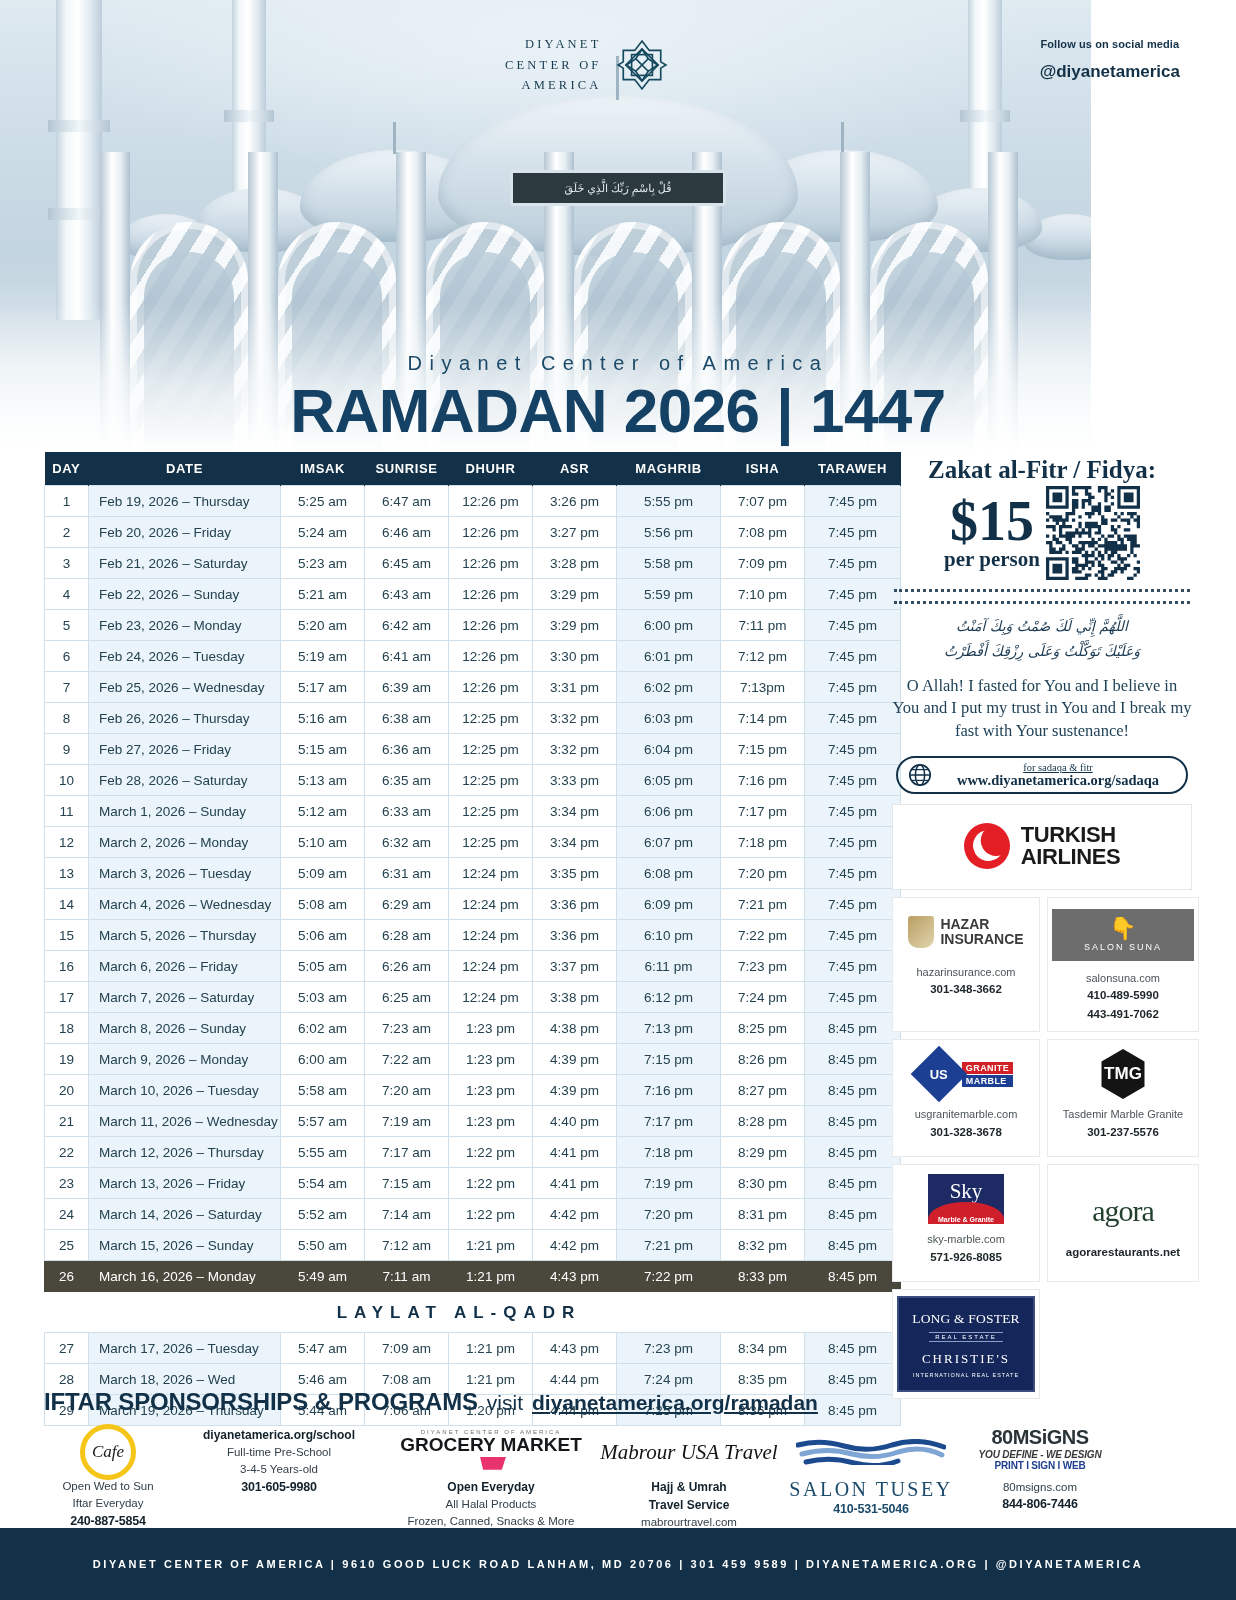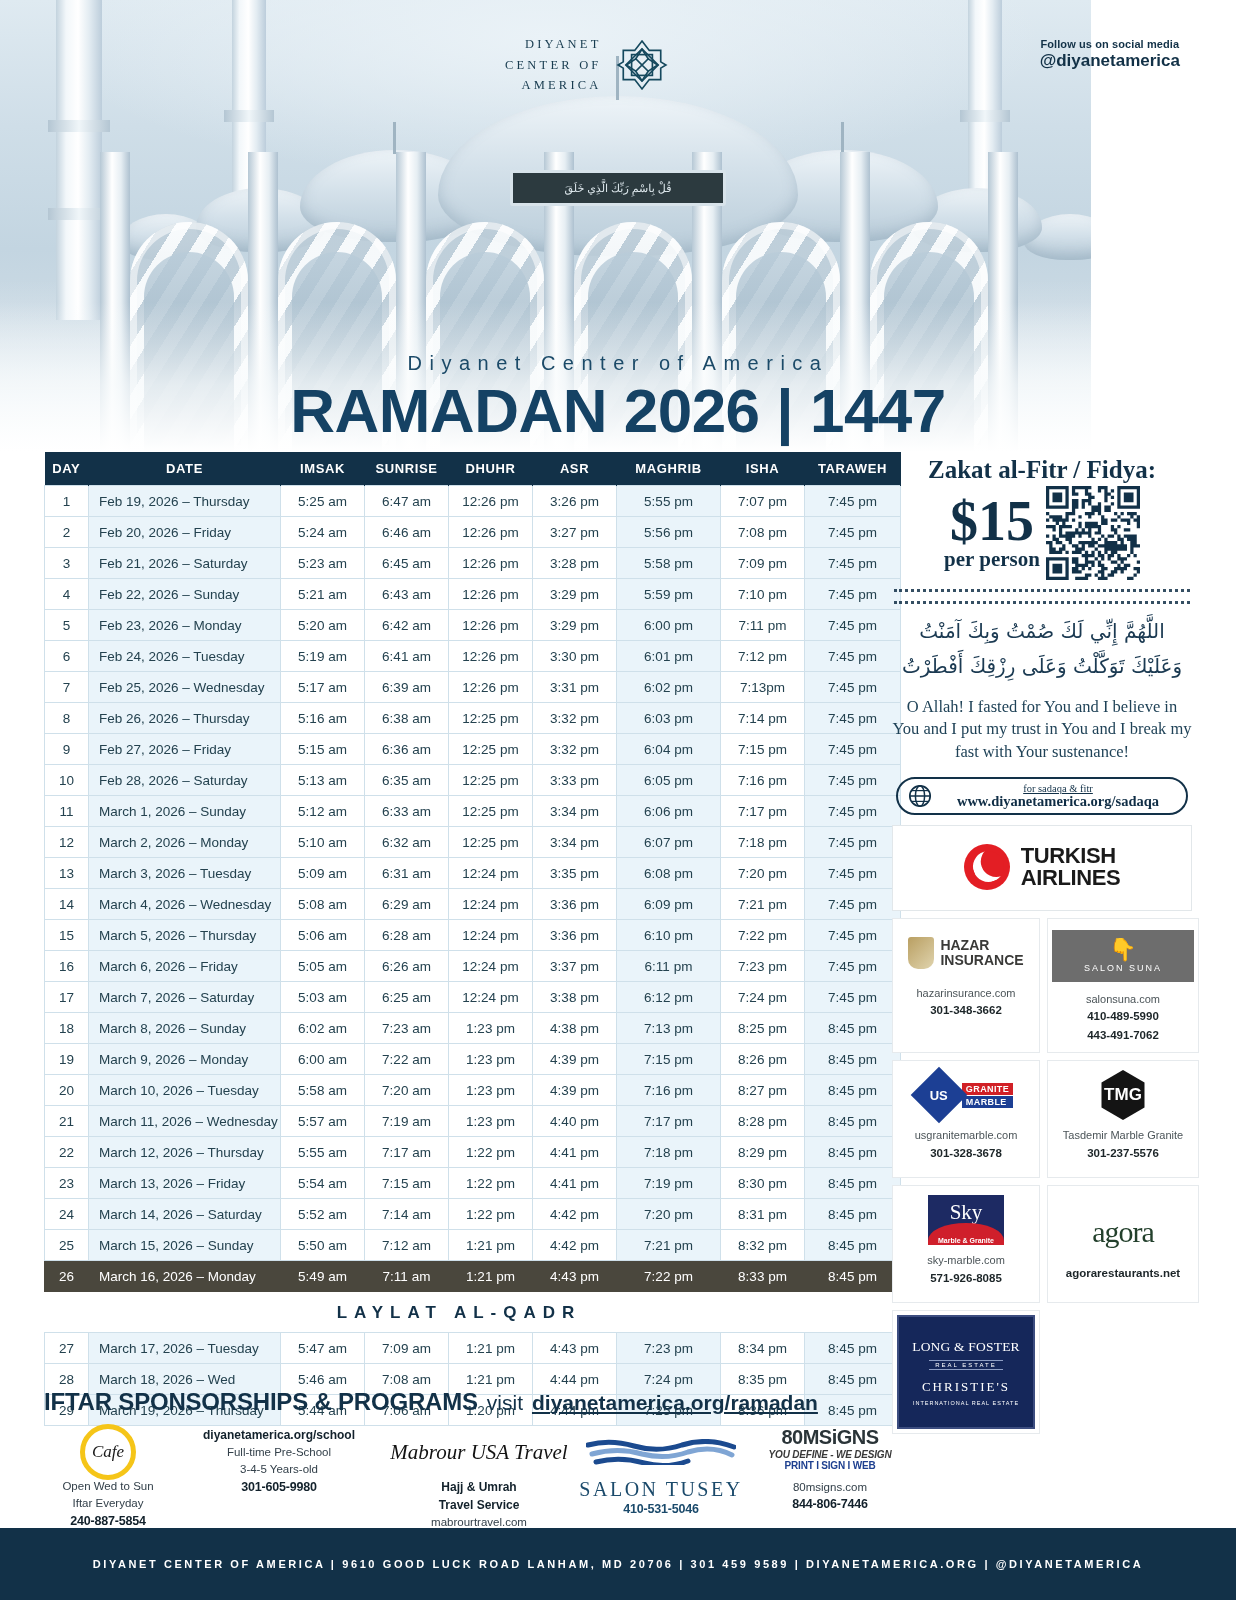--- a/index.html
+++ b/index.html
@@ -99,21 +99,21 @@
     font-family:"Liberation Serif", serif; font-size:12.5px;
     letter-spacing:3.2px; line-height:1.65; font-weight:400;
   }
   .logo-mark { width:52px; height:52px; flex:none; }
 
   .social-note {
     position:absolute; right:56px; top:38px; z-index:6; text-align:center;
     color:#123147;
   }
   .social-note .s1 { font-size:11px; font-weight:700; letter-spacing:.1px; }
-  .social-note .s2 { font-size:17px; font-weight:700; margin-top:1px; }
+  .social-note .s2 { font-size:17px; font-weight:700; margin-top:12px; }
 
   
   .title-wrap { position:absolute; left:0; top:352px; width:1236px; text-align:center; z-index:6; }
   .title-sub {
     color:#1b4a68; font-size:20px; letter-spacing:7.5px; font-weight:400;
   }
   .title-main {
     color:#154264; font-size:62px; font-weight:800; letter-spacing:-0.5px;
     margin-top:4px; line-height:1.02;
   }
@@ -165,22 +165,22 @@
   .zakat-amount .amt { font-size:56px; font-weight:700; line-height:.98; }
   .zakat-amount .per { font-size:21px; font-weight:700; margin-top:-2px; }
   .qr { width:94px; height:94px; flex:none; }
 
   .dotline { border-top:3px dotted #123148; margin:9px 2px 7px 2px; opacity:.85; }
   .dua-title {
     text-align:center; color:#123148; font-family:"Liberation Serif", serif;
     font-size:25px; font-weight:700;
   }
   .dua-arabic {
-    text-align:center; color:#1b3a52; font-size:20px; line-height:1.75;
-    direction:rtl; margin-top:10px; font-family:"DejaVu Sans", sans-serif;
+    text-align:center; color:#1b3a52; font-size:14px; line-height:1.75;
+    direction:rtl; margin-top:10px; font-family:"DejaVu Sans", sans-serif;font-style:italic;
   }
   .dua-en {
     text-align:center; color:#1f4257; font-size:16.5px; line-height:1.35;
     margin-top:12px; font-family:"Liberation Serif", serif;
   }
 
   .sadaqa-pill {
     margin:14px auto 0 auto; width:292px; height:38px;
     border:2px solid #123148; border-radius:22px;
     display:flex; align-items:center; gap:8px; padding:0 10px;
@@ -235,21 +235,21 @@
          display:flex; align-items:center; justify-content:center; color:#fff; font-weight:800; font-size:17px; }
 
   .sky { width:76px; height:50px; background:#1d2a63; position:relative; overflow:hidden; }
   .sky .w { position:absolute; left:0; bottom:0; width:100%; height:22px; background:#cf1f2b;
             border-radius:60% 60% 0 0 / 95% 95% 0 0; }
   .sky .t { position:absolute; left:0; top:5px; width:100%; text-align:center; color:#fff;
             font-family:"Liberation Serif", serif; font-size:21px; }
   .sky .s { position:absolute; left:0; bottom:1px; width:100%; text-align:center; color:#fff; font-size:7px; font-weight:700; }
 
   .agora { font-family:"Liberation Serif", serif; font-size:30px; color:#23402c; letter-spacing:-1px; }
-  .lf { width:138px; height:114px; background:#15275a; border:2px solid #3c4d80; color:#fff;
+  .lf { width:138px; height:96px; background:#15275a; border:2px solid #3c4d80; color:#fff;
         display:flex; flex-direction:column; align-items:center; justify-content:center; gap:5px; }
   .lf .a { font-family:"Liberation Serif", serif; font-size:13.5px; letter-spacing:.2px; }
   .lf .a2 { font-size:6px; letter-spacing:2px; border-top:1px solid #8e9ec4; border-bottom:1px solid #8e9ec4; padding:1px 6px; }
   .lf .b { font-family:"Liberation Serif", serif; font-size:13px; letter-spacing:2px; margin-top:4px; }
   .lf .b2 { font-size:5.5px; letter-spacing:1px; }
 
   
   .bottom { position:absolute; left:0; top:1388px; width:1236px; padding:0 44px; }
   .iftar-head { display:flex; align-items:baseline; gap:9px; }
   .iftar-head .h1 { font-size:24px; font-weight:800; color:#123148; letter-spacing:-.2px; }
@@ -915,20 +915,32 @@
       <div class="tel">240-887-5854</div>
     </div>
 
     <div class="bl" style="width:214px">
       <div class="lnb">diyanetamerica.org/school</div>
       <div class="ln">Full-time Pre-School</div>
       <div class="ln">3-4-5 Years-old</div>
       <div class="tel">301-605-9980</div>
     </div>
 
+    <div class="bl" style="width:210px">
+      <div class="lg">
+        <div class="groc">
+          <div class="s">DIYANET CENTER OF AMERICA</div>
+          <div class="m"><span>GROCERY MARKET</span><span class="cart"></span></div>
+        </div>
+      </div>
+      <div class="lnb">Open Everyday</div>
+      <div class="ln">All Halal Products</div>
+      <div class="ln">Frozen, Canned, Snacks &amp; More</div>
+      <div class="tel">301-256-6484</div>
+    </div>
 
     <div class="bl" style="width:186px">
       <div class="lg">
           <div class="mab"><span>Mabrour USA Travel</span></div>
         </div>
       <div class="lnb">Hajj &amp; Umrah</div>
       <div class="lnb">Travel Service</div>
       <div class="ln">mabrourtravel.com</div>
       <div class="tel">301-605-9990</div>
     </div>

